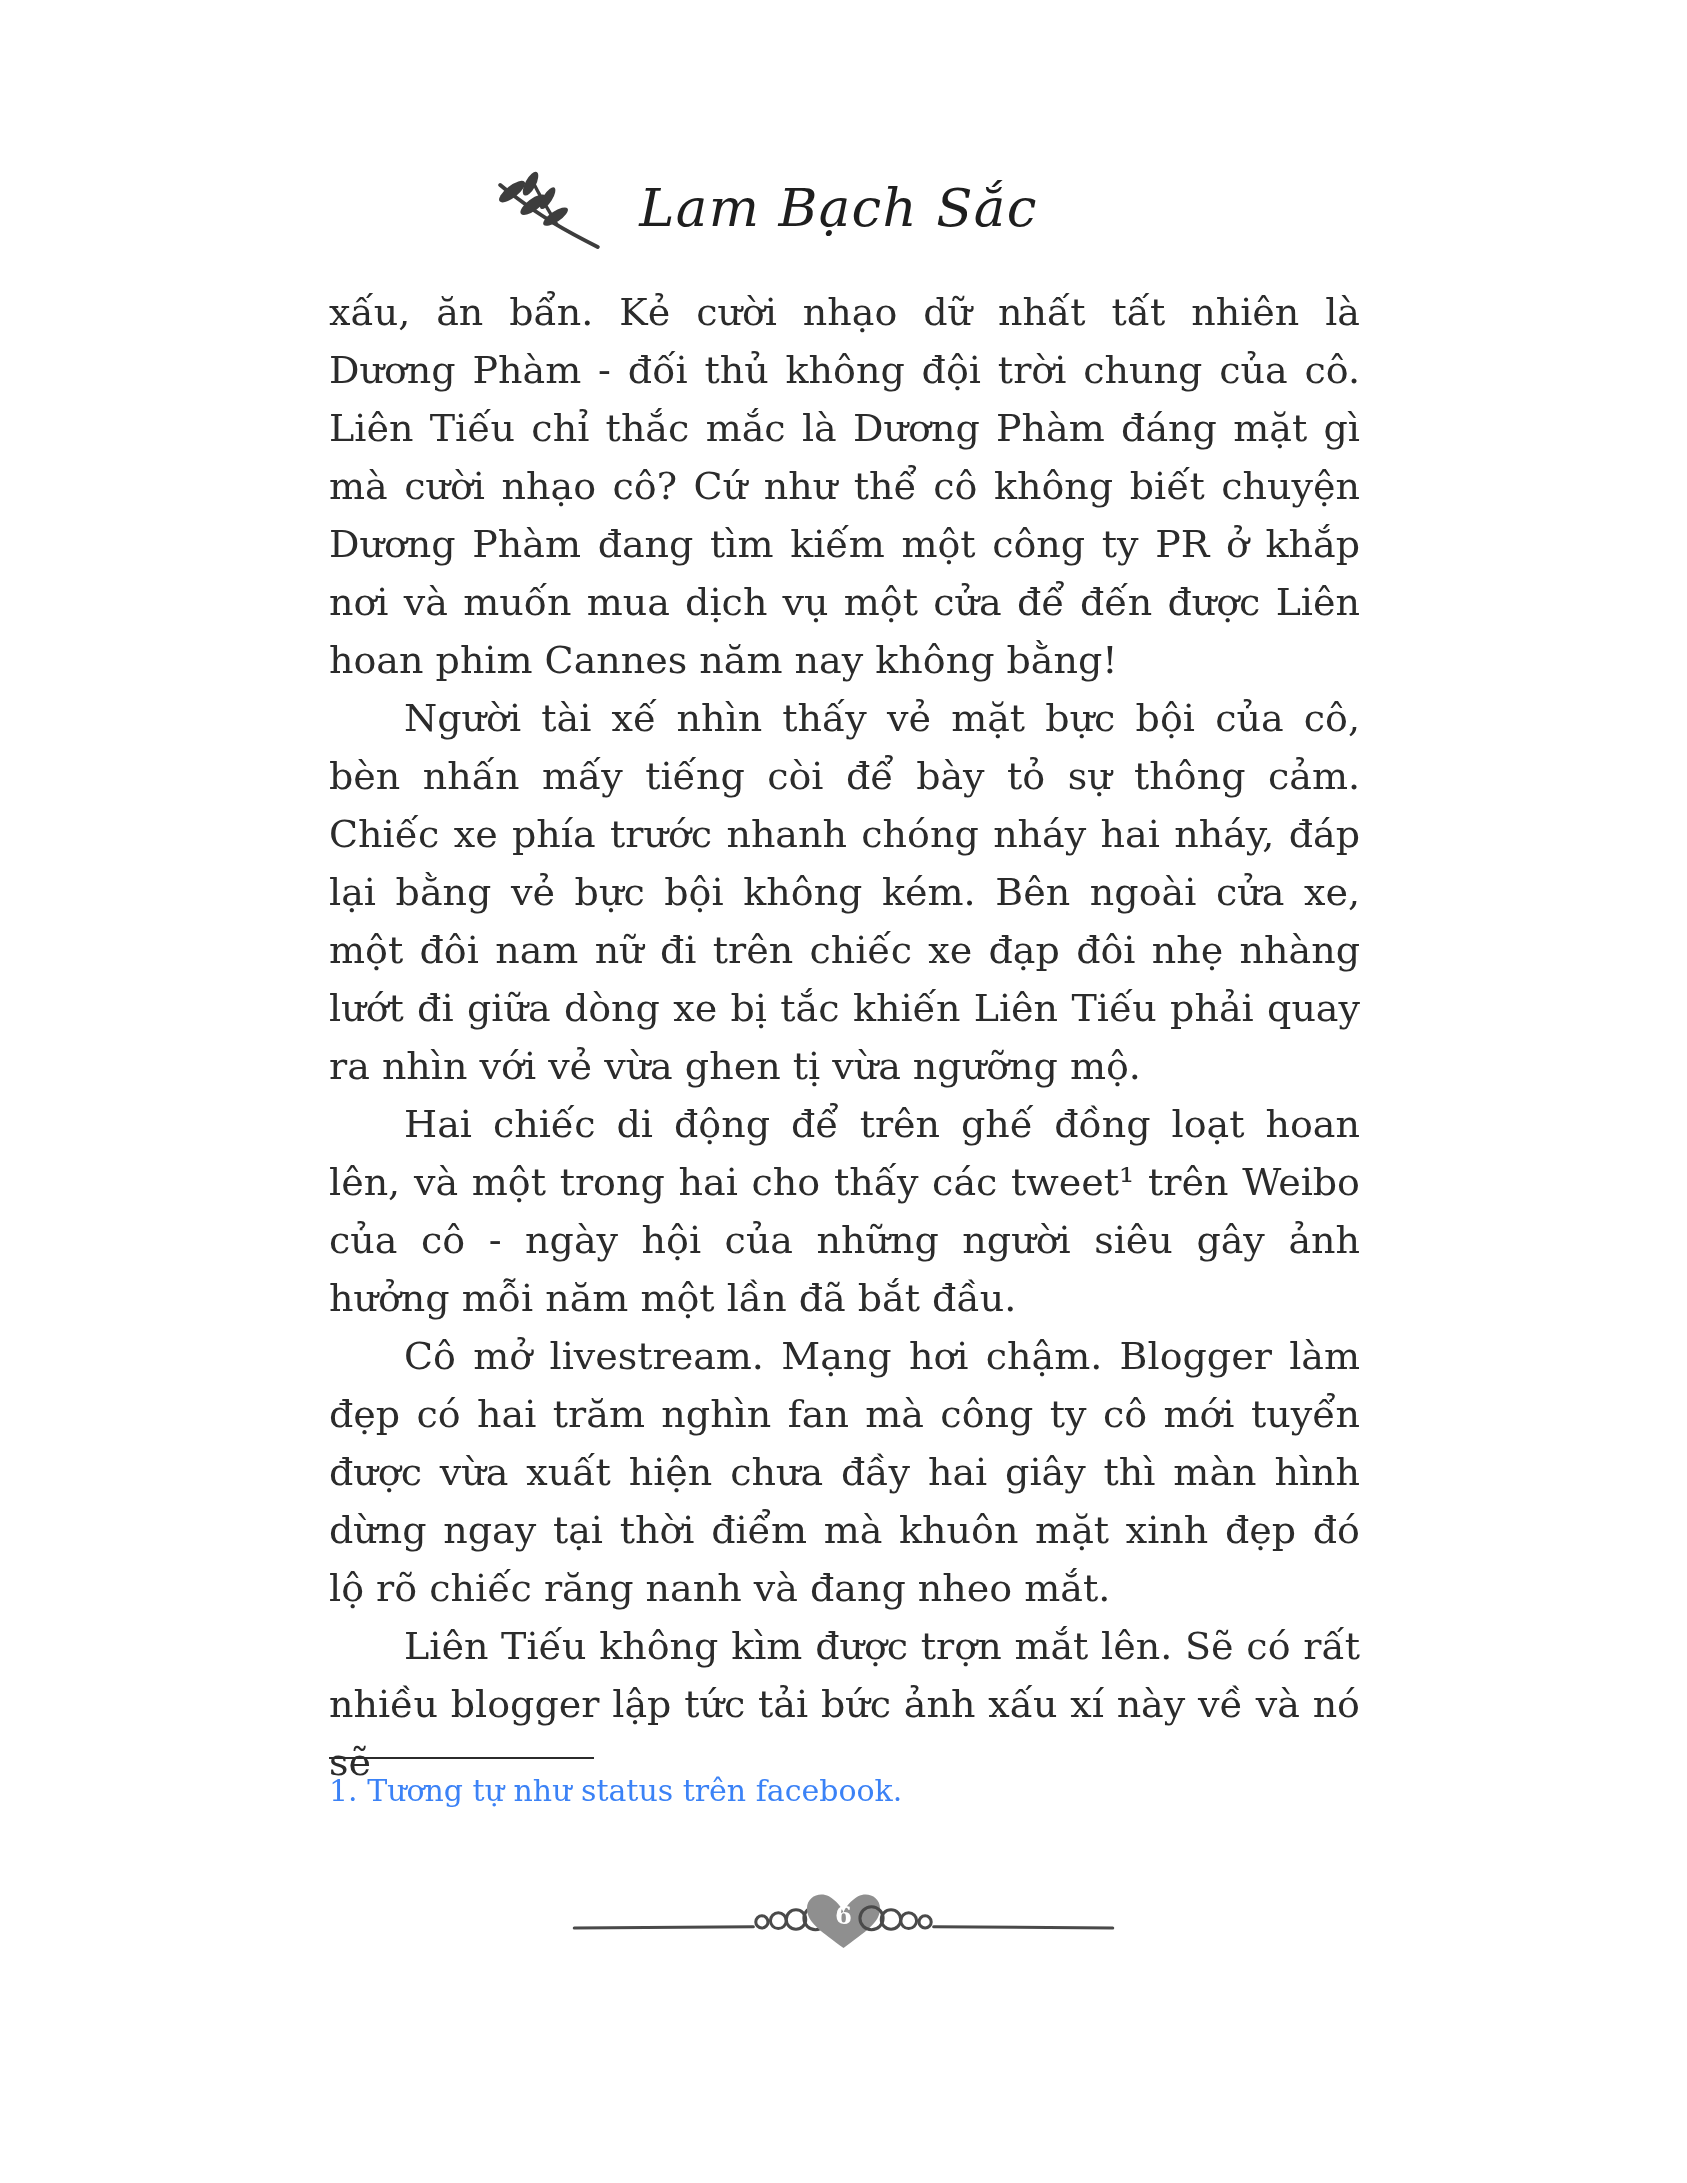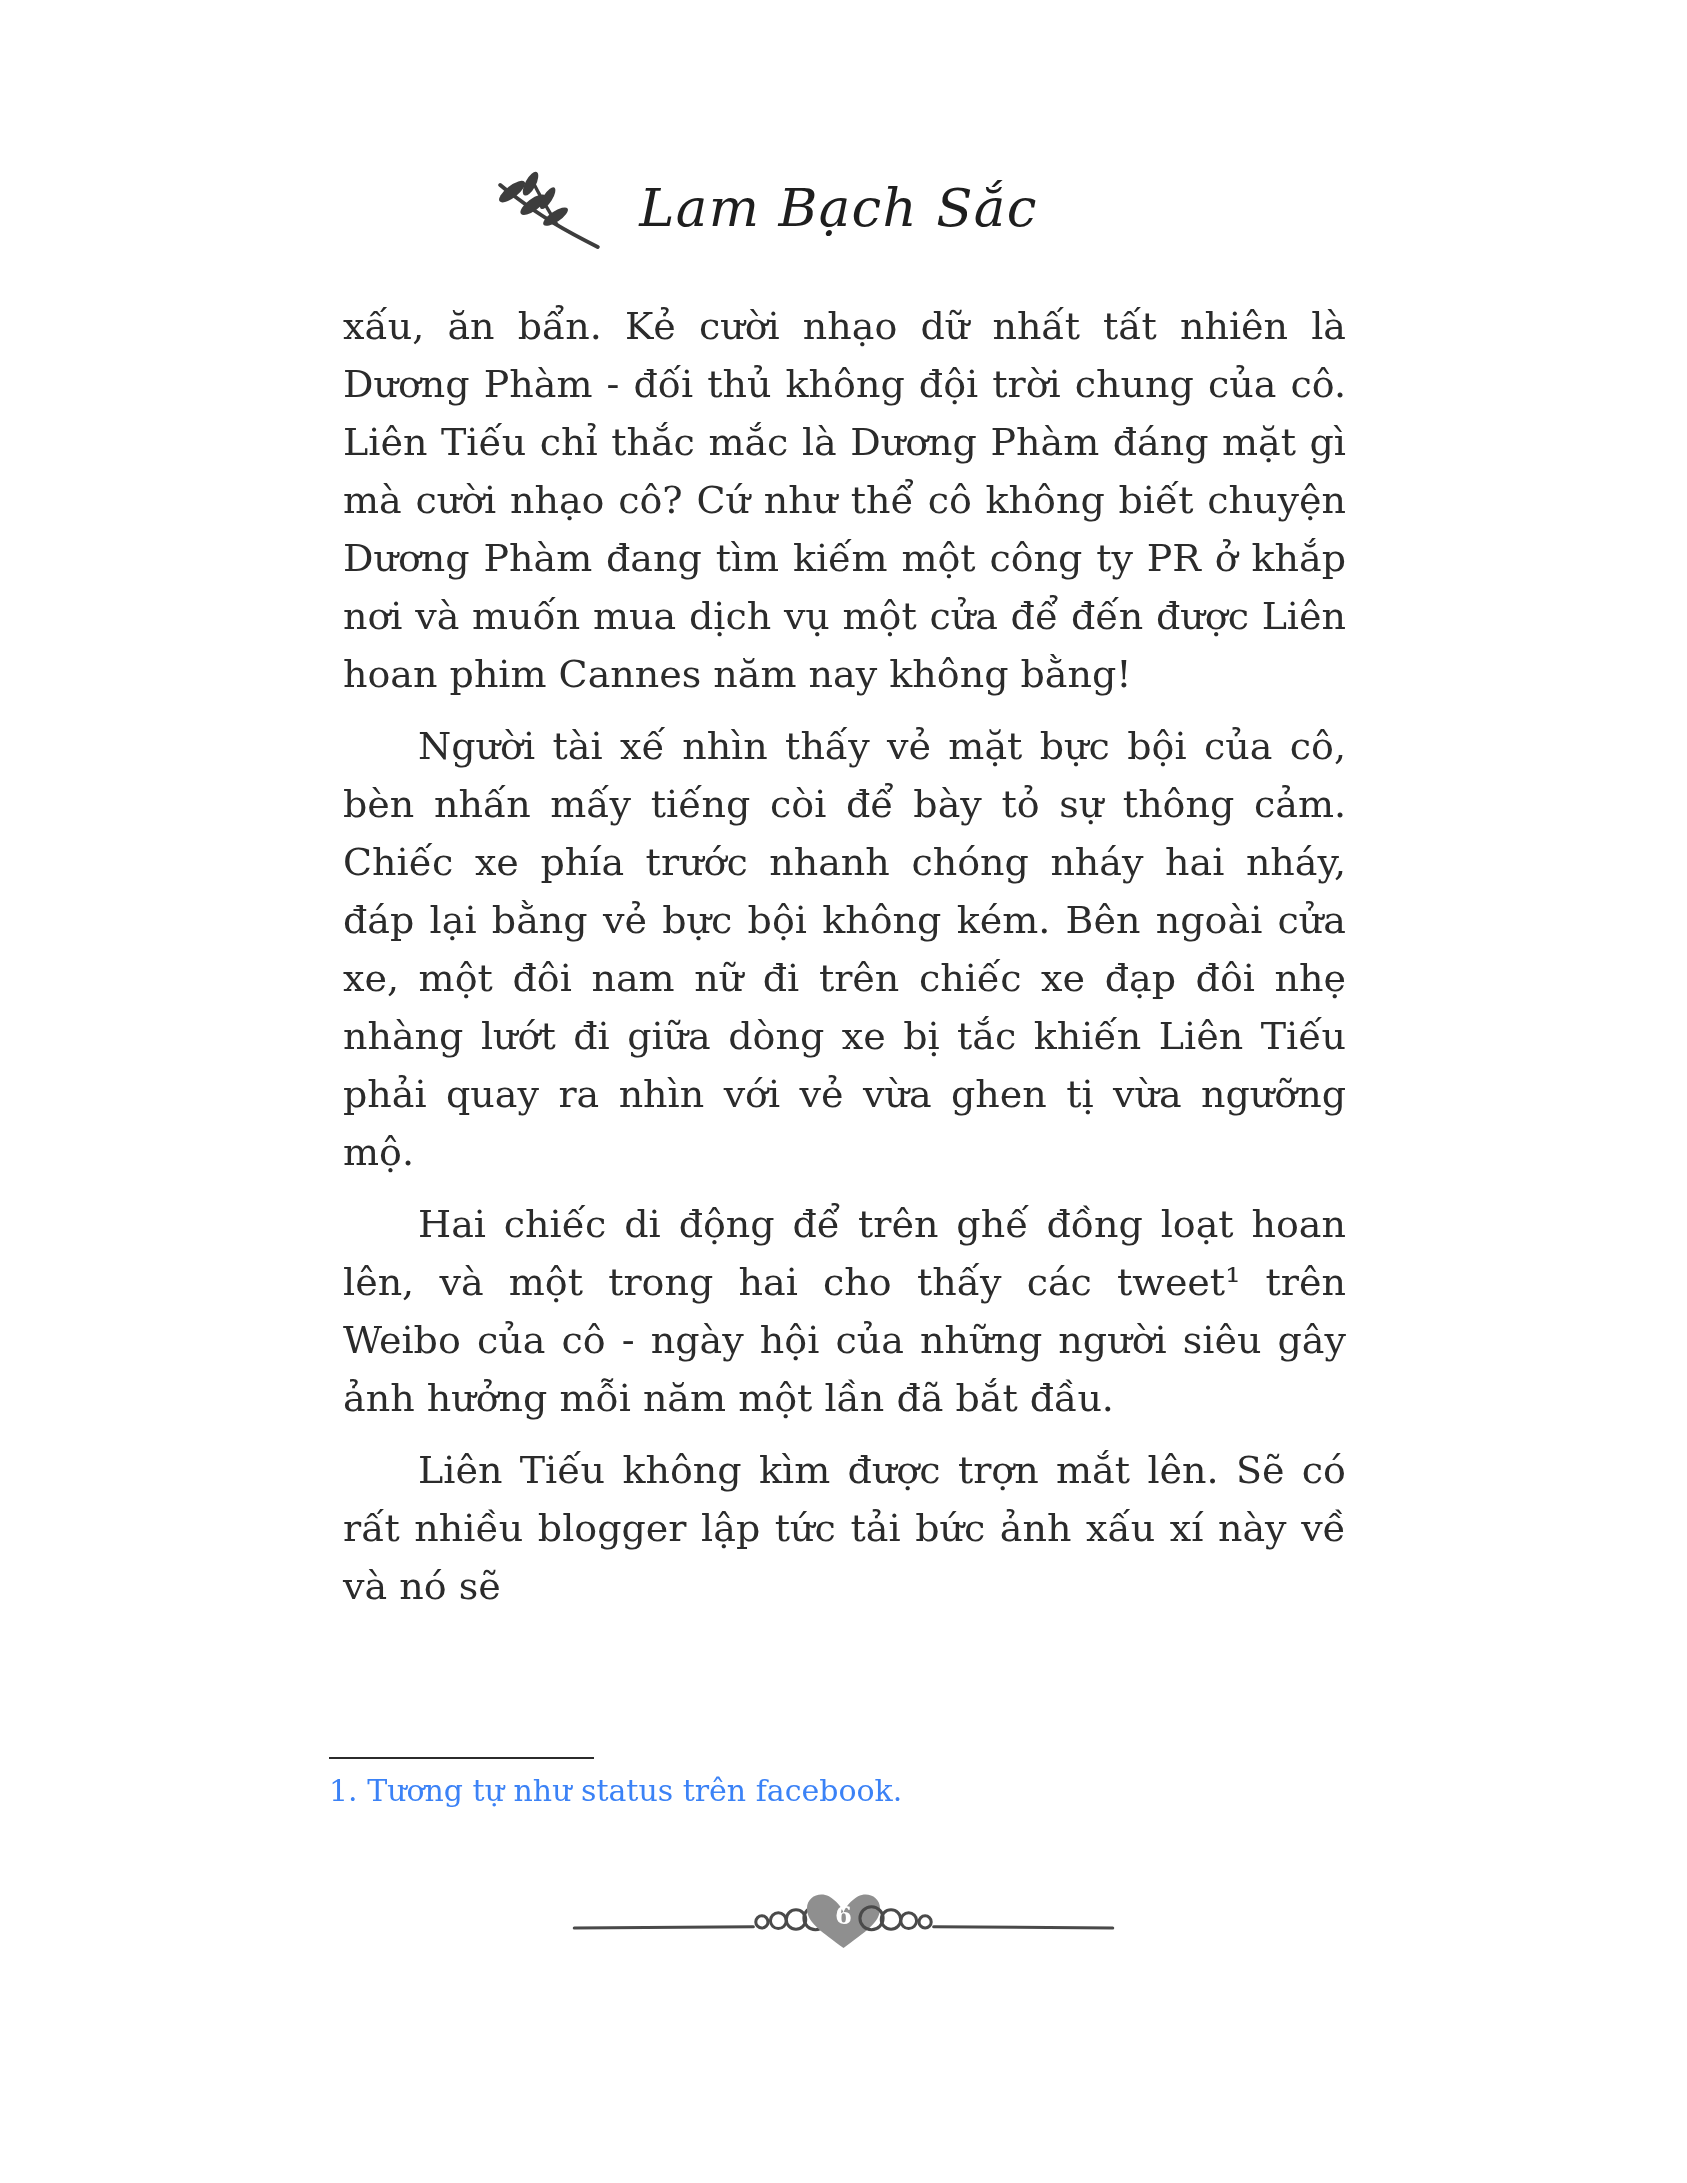--- a/index.html
+++ b/index.html
@@ -44,21 +44,21 @@
   .page-body {
     position: absolute;
     top: 283px;
     left: 329px;
     width: 1031px;
     font-size: 38px;
     line-height: 58px;
     text-align: justify;
     color: #2b2b2b;
   }
-  .para { margin: 14px; text-indent: 75px; }
+  .para { margin: 0; text-indent: 75px; }
   .para.no-indent { text-indent: 0; }
 
   
   .footnote-area {
     position: absolute;
     top: 1757px;
     left: 329px;
     width: 1031px;
   }
   .footnote-rule {
@@ -102,20 +102,21 @@
         <ellipse cx="86" cy="44" rx="19" ry="7" fill="#3d3d3d" transform="rotate(-58 86 44)"></ellipse>
       </svg>
       <div class="book-title">Lam Bạch Sắc</div>
     </div>
   </header>
 
   <main class="page-body">
     <p class="para no-indent">xấu, ăn bẩn. Kẻ cười nhạo dữ nhất tất nhiên là Dương Phàm - đối thủ không đội trời chung của cô. Liên Tiếu chỉ thắc mắc là Dương Phàm đáng mặt gì mà cười nhạo cô? Cứ như thể cô không biết chuyện Dương Phàm đang tìm kiếm một công ty PR ở khắp nơi và muốn mua dịch vụ một cửa để đến được Liên hoan phim Cannes năm nay không bằng!</p>
     <p class="para">Người tài xế nhìn thấy vẻ mặt bực bội của cô, bèn nhấn mấy tiếng còi để bày tỏ sự thông cảm. Chiếc xe phía trước nhanh chóng nháy hai nháy, đáp lại bằng vẻ bực bội không kém. Bên ngoài cửa xe, một đôi nam nữ đi trên chiếc xe đạp đôi nhẹ nhàng lướt đi giữa dòng xe bị tắc khiến Liên Tiếu phải quay ra nhìn với vẻ vừa ghen tị vừa ngưỡng mộ.</p>
     <p class="para">Hai chiếc di động để trên ghế đồng loạt hoan lên, và một trong hai cho thấy các tweet¹ trên Weibo của cô - ngày hội của những người siêu gây ảnh hưởng mỗi năm một lần đã bắt đầu.</p>
+    <p class="para">Cô mở livestream. Mạng hơi chậm. Blogger làm đẹp có hai trăm nghìn fan mà công ty cô mới tuyển được vừa xuất hiện chưa đầy hai giây thì màn hình dừng ngay tại thời điểm mà khuôn mặt xinh đẹp đó lộ rõ chiếc răng nanh và đang nheo mắt.</p>
     <p class="para">Liên Tiếu không kìm được trợn mắt lên. Sẽ có rất nhiều blogger lập tức tải bức ảnh xấu xí này về và nó sẽ</p>
   </main>
 
   <div class="footnote-area">
     <div class="footnote-rule"></div>
     <p class="footnote-text">1. Tương tự như status trên facebook.</p>
   </div>
 
   <footer class="page-footer">
     <svg class="flourish" viewBox="0 0 900 110" aria-hidden="true">

